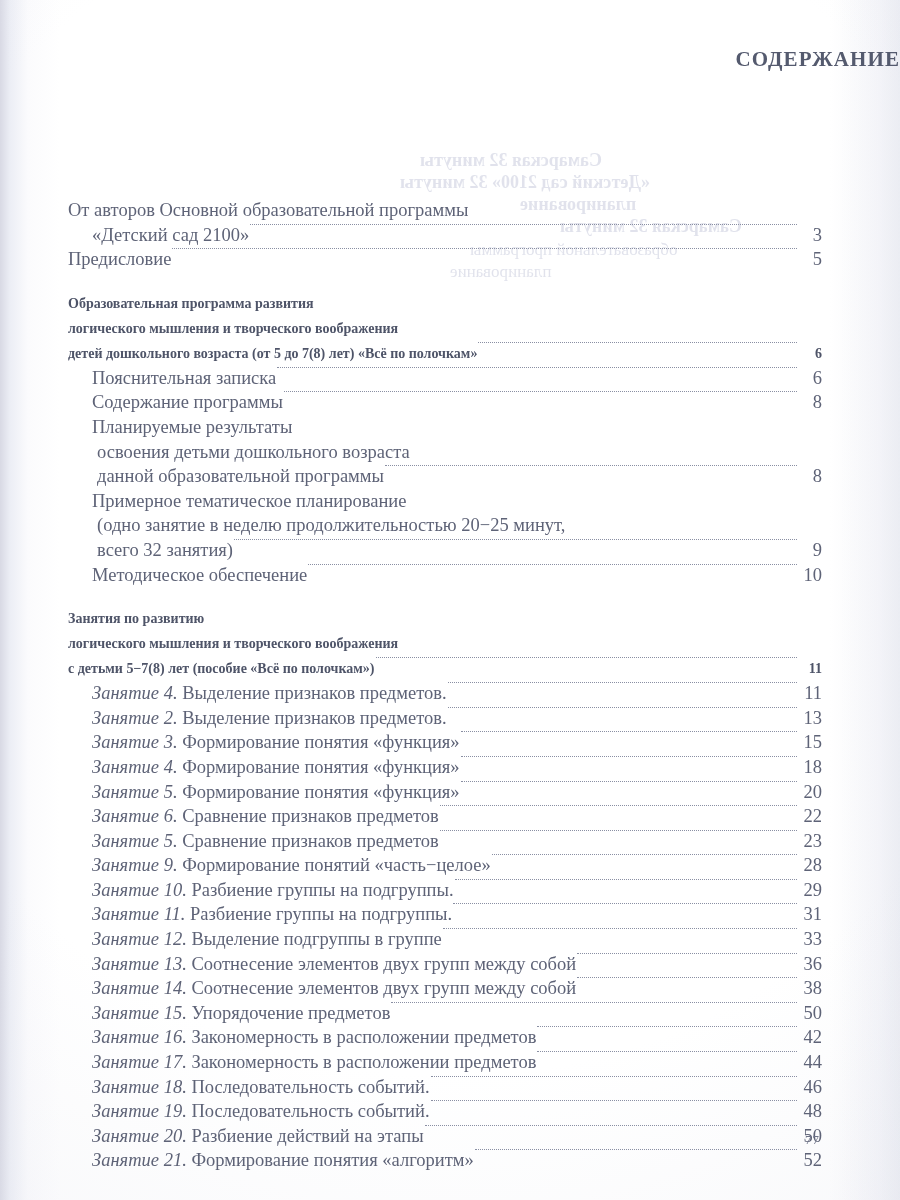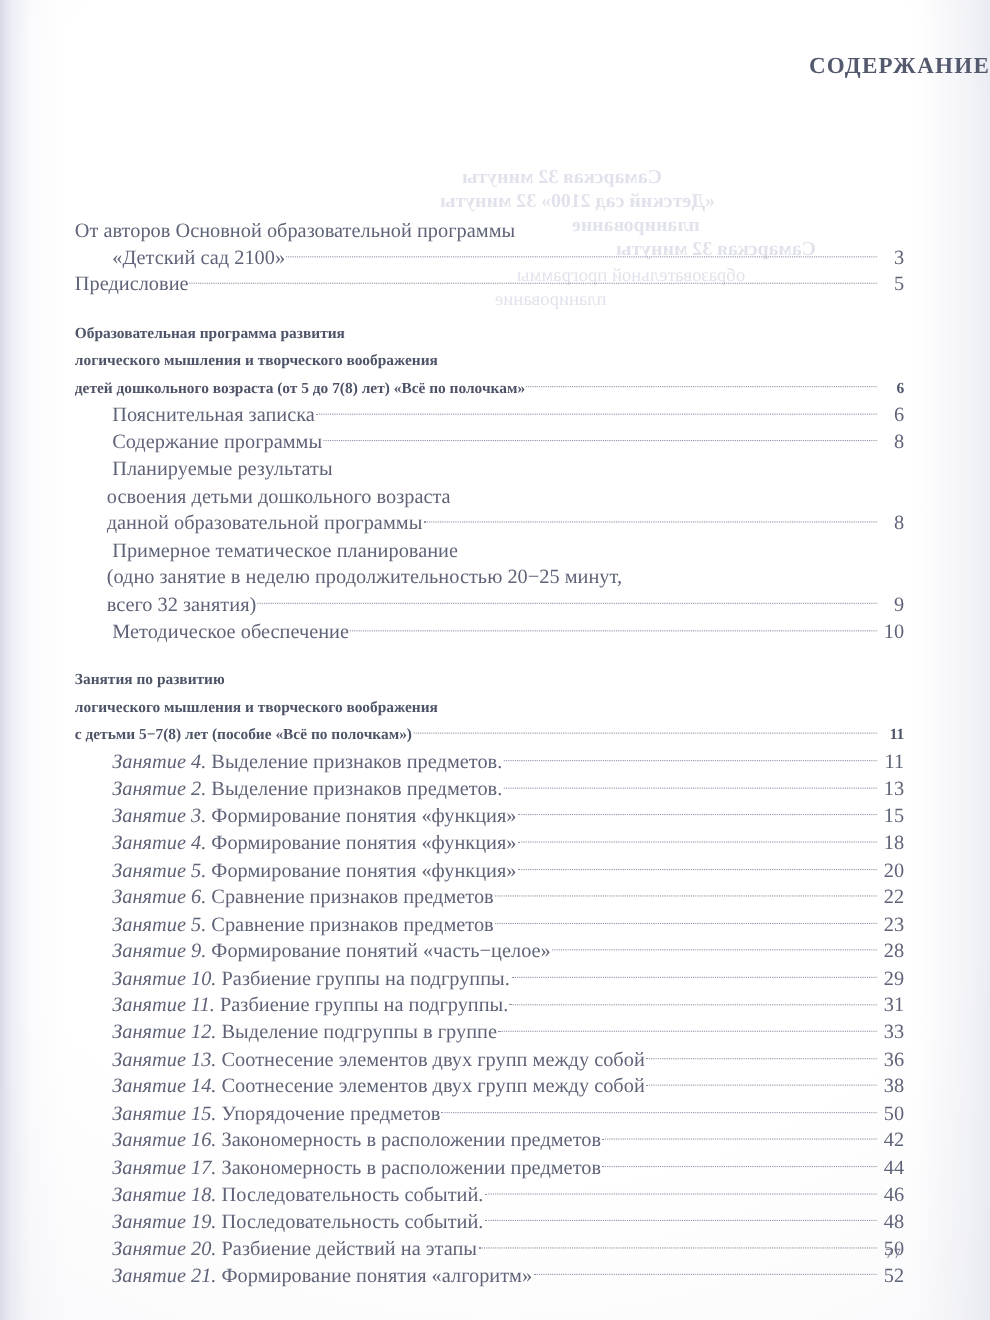--- a/index.html
+++ b/index.html
@@ -85,21 +85,21 @@
   
   .toc {
     position: absolute;
     left: 68px;
     top: 198px;
     width: 754px;
   }
 
   .entry {
     display: flex;
-    align-items: center;
+    align-items: flex-start;
     font-size: 18.5px;
     line-height: 24.6px;
     white-space: nowrap;
     color: #5e6377;
   }
   .entry .txt {
     flex: 0 1 auto;
     overflow: hidden;
   }
   .entry .leader {
@@ -112,21 +112,21 @@
   }
   .entry .pg {
     flex: 0 0 auto;
     text-align: right;
     min-width: 22px;
     padding-left: 2px;
   }
 
   
   .lvl0 { margin-left: 0px; }
-  .lvl1 { margin-left: 34px; }
+  .lvl1 { margin-left: 24px; }
   .lvl2ind { margin-left: 29px; }
 
   
   .head {
     font-weight: bold;
     color: #4e5468;
     font-size: 14px;
     line-height: 25px;
   }
   .head .leader { border-bottom-color: #7e melt; }

